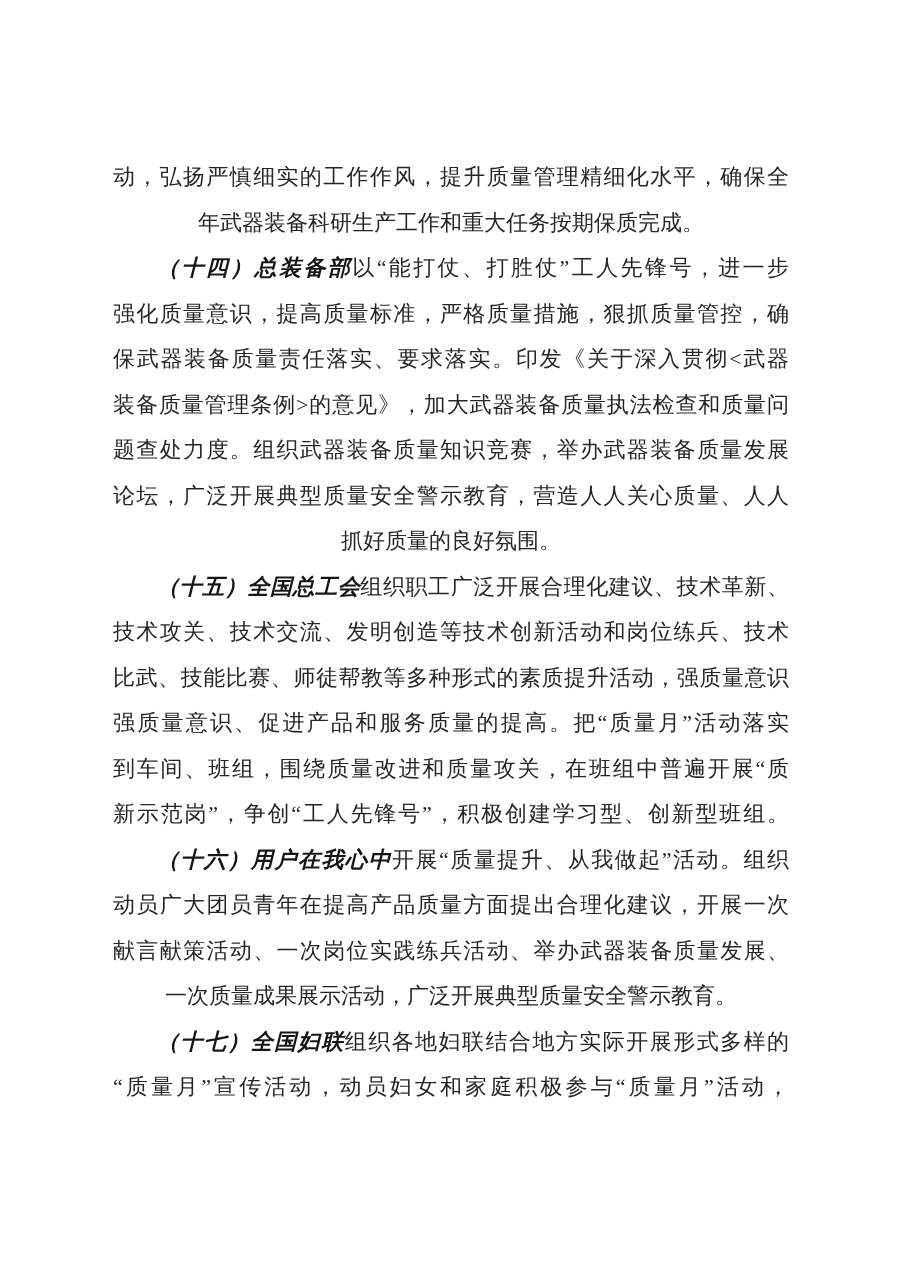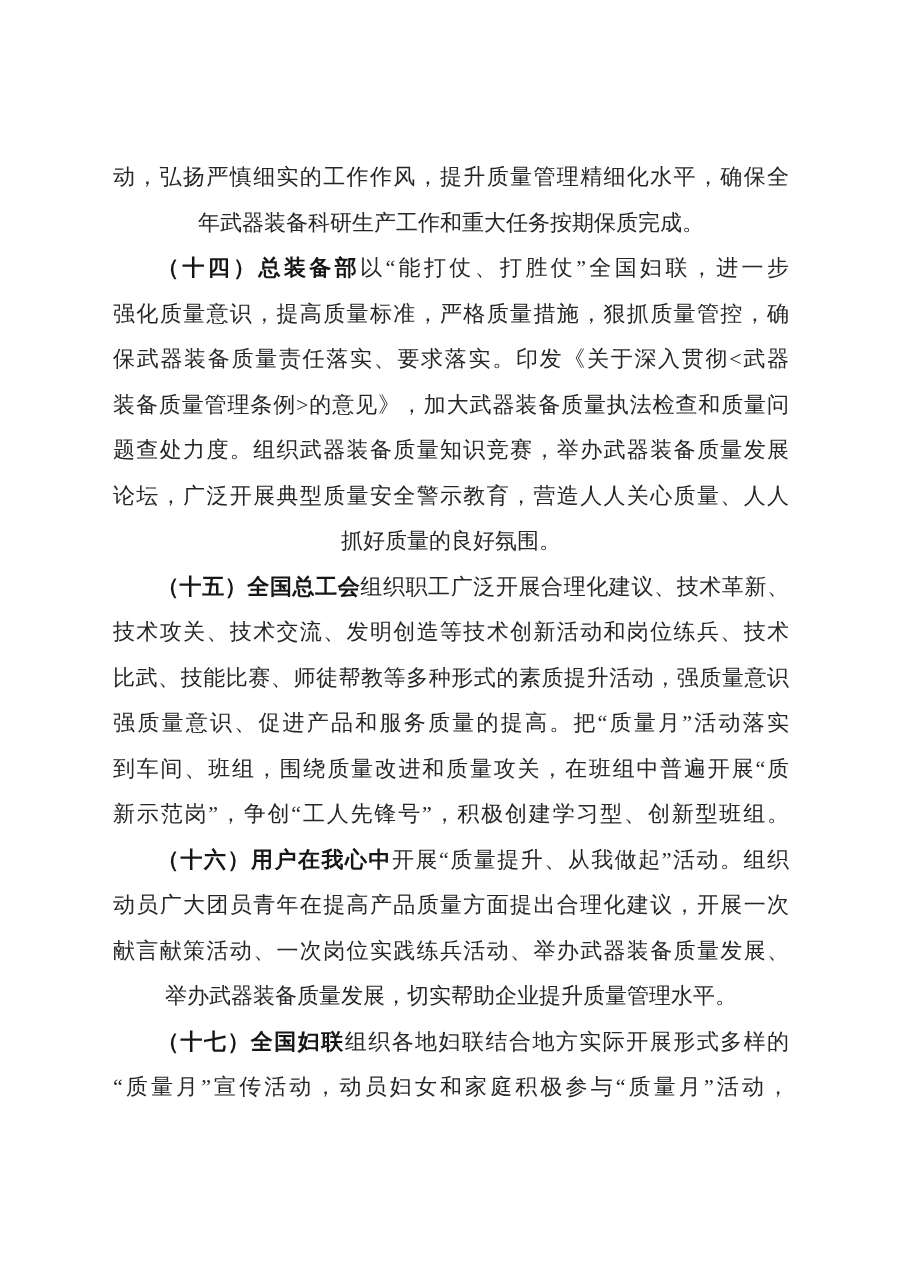--- a/index.html
+++ b/index.html
@@ -38,42 +38,43 @@
     text-align: justify;
     text-align-last: justify;
     text-justify: inter-character;
   }
   .line.indent {
     text-indent: 44px;
   }
   .lead-bold {
     font-weight: 700;
     color: var(--ink-bold, #161616);
+    font-style: italic;
   }
 </style>
 </head>
 <body>
 
 <div class="page" style="--paper: #ffffff; --ink: #262626; --ink-bold: #161616;">
   <div class="text-block" id="text-block">
       <div class="line fill"><span>动，弘扬严慎细实的工作作风，提升质量管理精细化水平，确保全</span></div>
       <div class="line"><span>年武器装备科研生产工作和重大任务按期保质完成。</span></div>
-      <div class="line indent fill"><span class="lead-bold">（十四）总装备部</span><span>以“能打仗、打胜仗”全国妇联，进一步</span></div>
+      <div class="line indent fill"><span class="lead-bold">（十四）总装备部</span><span>以“能打仗、打胜仗”工人先锋号，进一步</span></div>
       <div class="line fill"><span>强化质量意识，提高质量标准，严格质量措施，狠抓质量管控，确</span></div>
       <div class="line fill"><span>保武器装备质量责任落实、要求落实。印发《关于深入贯彻&lt;武器</span></div>
       <div class="line fill"><span>装备质量管理条例&gt;的意见》，加大武器装备质量执法检查和质量问</span></div>
       <div class="line fill"><span>题查处力度。组织武器装备质量知识竞赛，举办武器装备质量发展</span></div>
       <div class="line fill"><span>论坛，广泛开展典型质量安全警示教育，营造人人关心质量、人人</span></div>
       <div class="line"><span>抓好质量的良好氛围。</span></div>
       <div class="line indent fill"><span class="lead-bold">（十五）全国总工会</span><span>组织职工广泛开展合理化建议、技术革新、</span></div>
       <div class="line fill"><span>技术攻关、技术交流、发明创造等技术创新活动和岗位练兵、技术</span></div>
       <div class="line fill"><span>比武、技能比赛、师徒帮教等多种形式的素质提升活动，强质量意识</span></div>
       <div class="line fill"><span>强质量意识、促进产品和服务质量的提高。把“质量月”活动落实</span></div>
       <div class="line fill"><span>到车间、班组，围绕质量改进和质量攻关，在班组中普遍开展“质</span></div>
       <div class="line fill"><span>新示范岗”，争创“工人先锋号”，积极创建学习型、创新型班组。</span></div>
       <div class="line indent fill"><span class="lead-bold">（十六）用户在我心中</span><span>开展“质量提升、从我做起”活动。组织</span></div>
       <div class="line fill"><span>动员广大团员青年在提高产品质量方面提出合理化建议，开展一次</span></div>
       <div class="line fill"><span>献言献策活动、一次岗位实践练兵活动、举办武器装备质量发展、</span></div>
-      <div class="line"><span>举办武器装备质量发展，切实帮助企业提升质量管理水平。</span></div>
+      <div class="line"><span>一次质量成果展示活动，广泛开展典型质量安全警示教育。</span></div>
       <div class="line indent fill"><span class="lead-bold">（十七）全国妇联</span><span>组织各地妇联结合地方实际开展形式多样的</span></div>
       <div class="line fill"><span>“质量月”宣传活动，动员妇女和家庭积极参与“质量月”活动，</span></div>
     </div>
 </div>
 
 </body></html>

